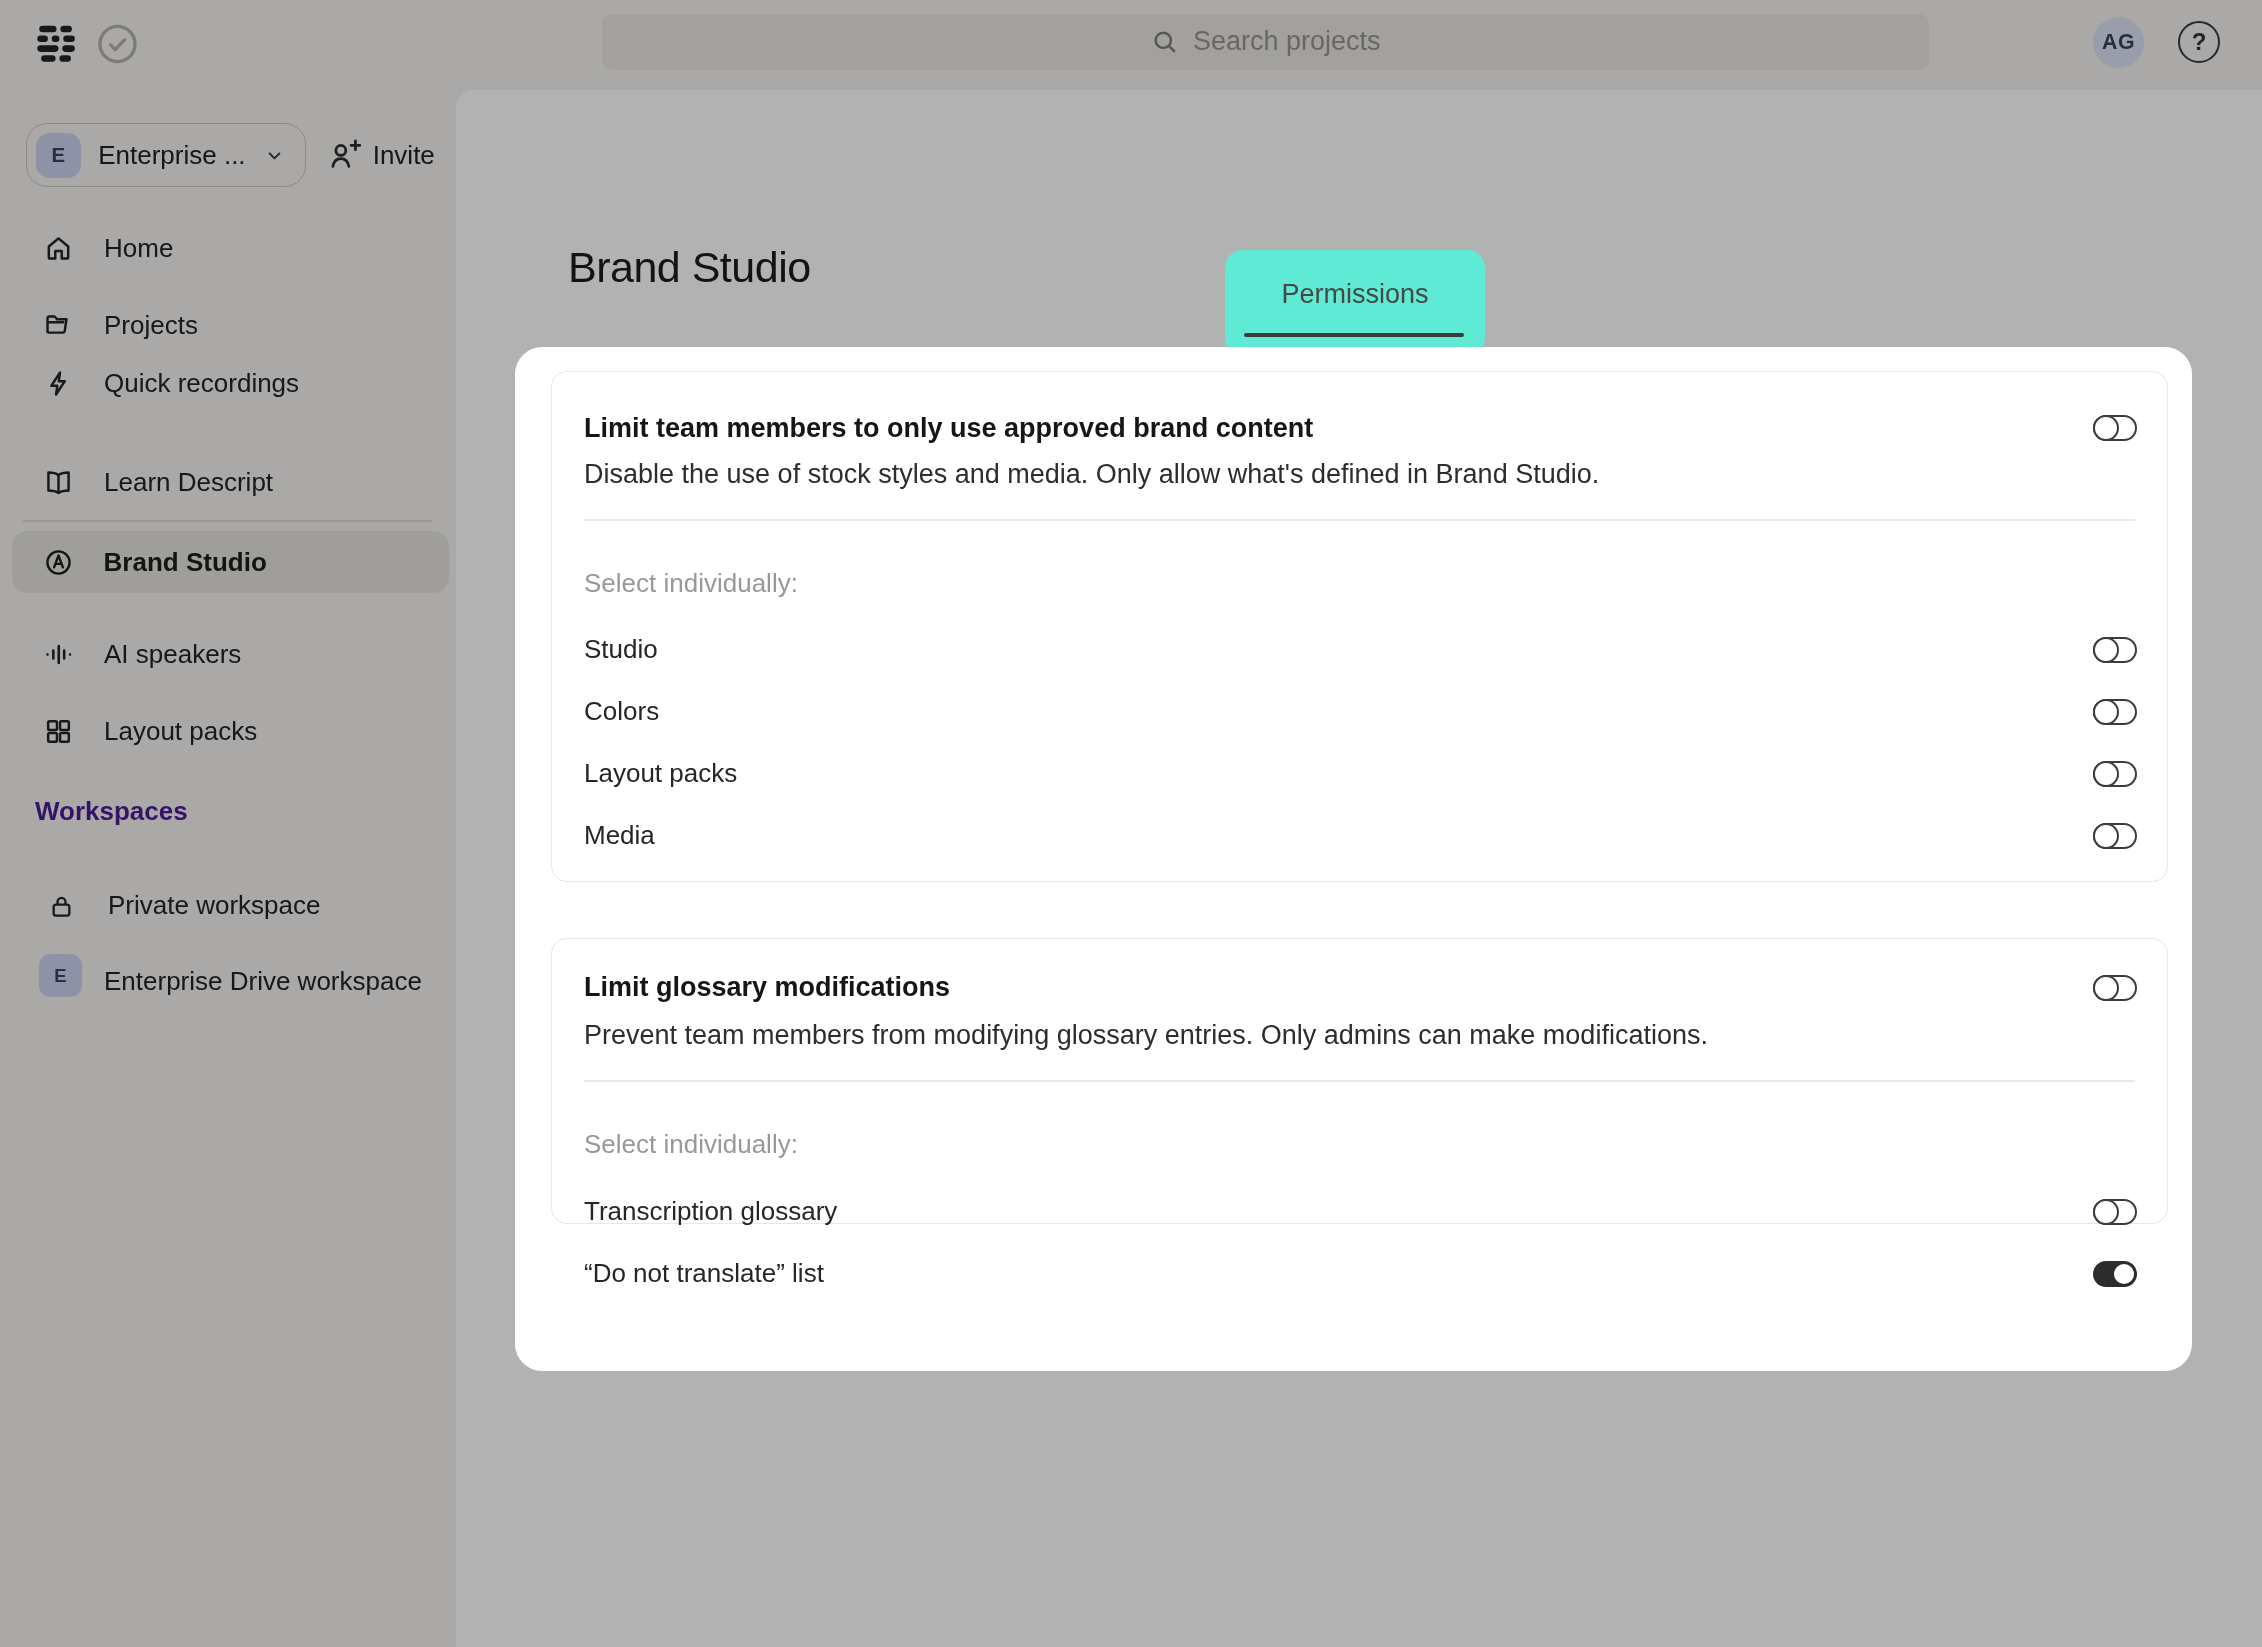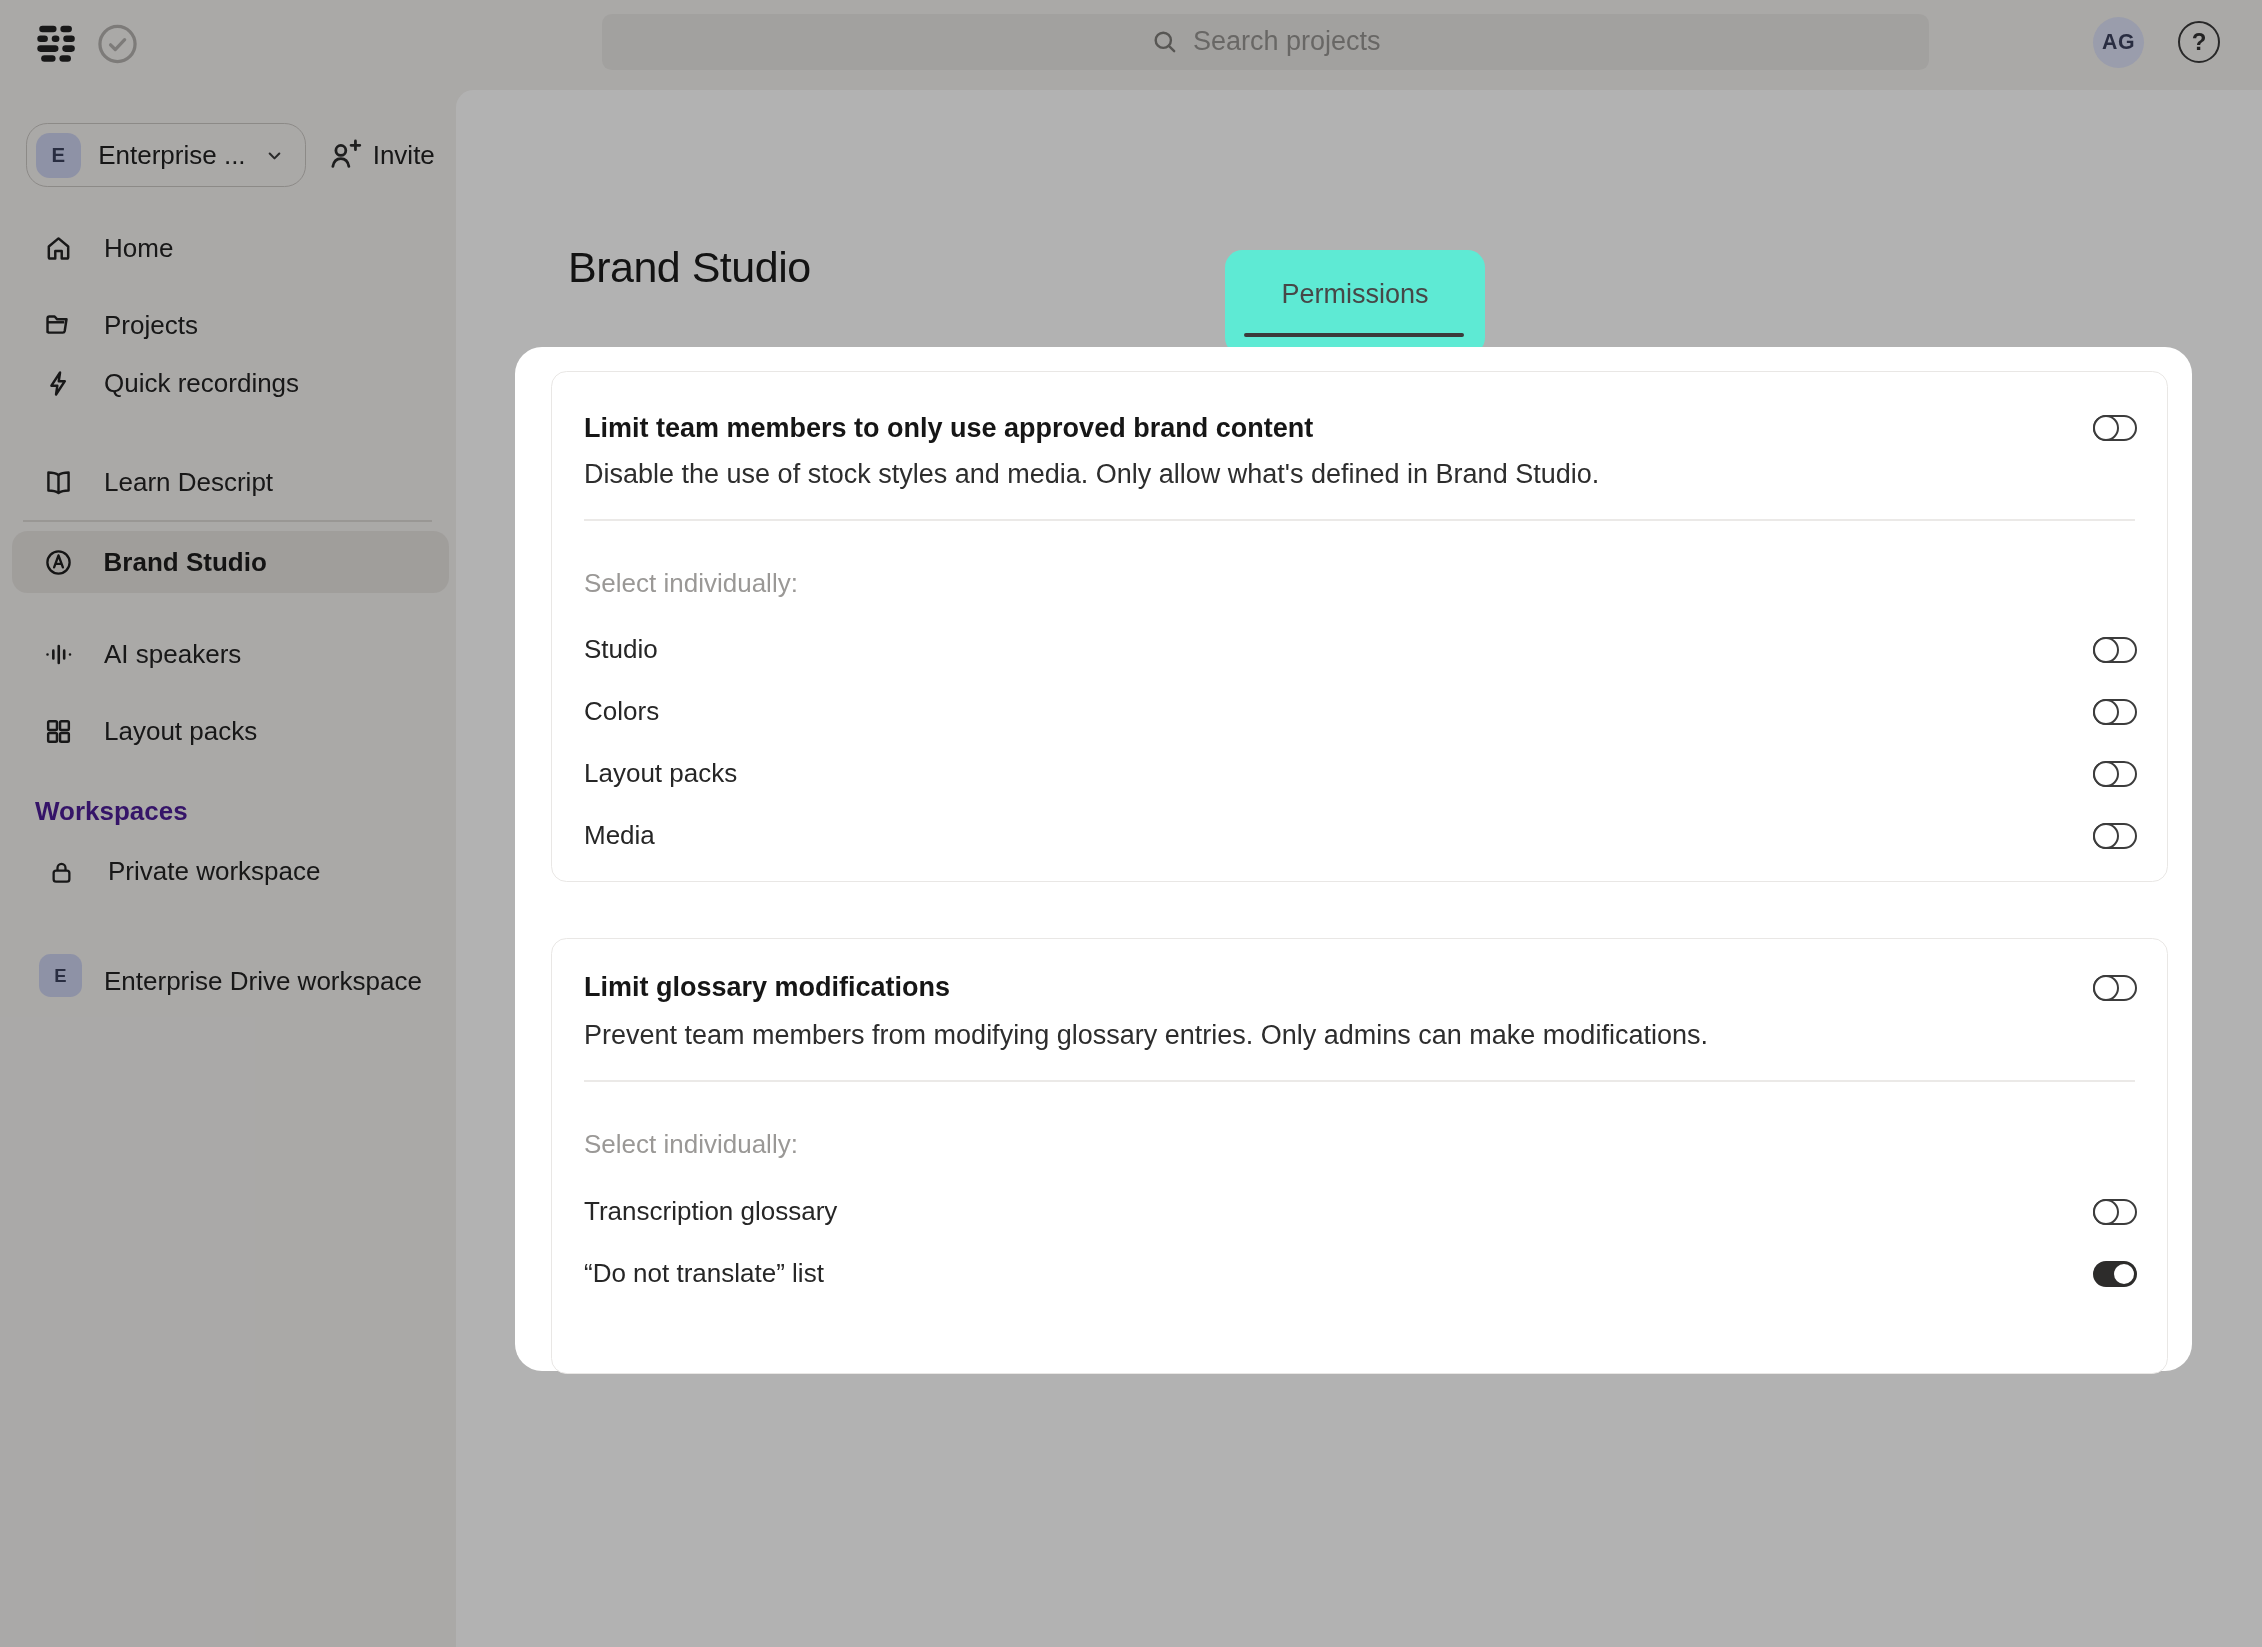--- a/index.html
+++ b/index.html
@@ -73,21 +73,21 @@
     font-size:27px;font-weight:500;color:#474747;}
   .perm-underline{position:absolute;left:19.4px;right:21.3px;top:83px;height:3.9px;background:#3b3b3b;border-radius:1.9px;}
   .content-panel{
     left:515px;top:347px;width:1677px;height:1024px;background:#fff;border-radius:27px;z-index:20;
   }
   .card{
     position:absolute;left:36px;width:1617px;box-sizing:border-box;
     border:1.9px solid #e9e7e5;border-radius:15.5px;background:#fff;
   }
   .card1{top:24px;height:511px;}
-  .card2{top:591px;height:436px;}
+  .card2{top:591px;height:286px;}
   .card-title{position:absolute;left:32px;font-size:27px;font-weight:700;color:#161616;line-height:35px;white-space:nowrap;}
   .card-desc{position:absolute;left:32px;font-size:27px;font-weight:400;color:#2d2d2d;line-height:35px;white-space:nowrap;}
   .card-div{position:absolute;left:32px;right:32px;height:1.9px;background:#ebe9e7;}
   .select-label{position:absolute;left:32px;font-size:26px;color:#9a9896;line-height:35px;}
   .row-label{position:absolute;left:32px;font-size:26px;color:#262626;line-height:35px;white-space:nowrap;}
 
   
   .toggle{position:absolute;right:30px;width:44px;height:26px;border-radius:13.6px;box-sizing:border-box;}
   .toggle[data-state="off"]{border:2.4px solid #3c3c3c;background:#fff;}
   .toggle[data-state="off"]::after{
@@ -220,21 +220,21 @@
           <rect x="13.2" y="4" width="6.8" height="6.8" rx="1"></rect>
         <rect x="4" y="13.2" width="6.8" height="6.8" rx="1"></rect>
           <rect x="13.2" y="13.2" width="6.8" height="6.8" rx="1"></rect>
       </svg>
     </span>
     <span class="lbl">Layout packs</span>
   </div>
 
   <div class="abs ws-heading">Workspaces</div>
 
-  <div class="abs nav-row" style="top:827px;gap:32px;padding-left:47px;">
+  <div class="abs nav-row" style="top:861px;gap:32px;padding-left:47px;">
     <span>
       <svg width="29" height="29" viewBox="0 0 24 24" fill="none" stroke="#232323" stroke-width="1.9" stroke-linejoin="round">
         <rect x="5.5" y="10.5" width="13" height="9" rx="2"></rect>
         <path d="M8.7 10.5V8.2a3.3 3.3 0 0 1 6.6 0v2.3"></path>
       </svg>
     </span>
     <span class="lbl">Private workspace</span>
   </div>
   <div class="abs nav-row" style="top:937px;gap:22px;padding-left:39px;">
     <span class="badge ws-row-badge">E</span>

